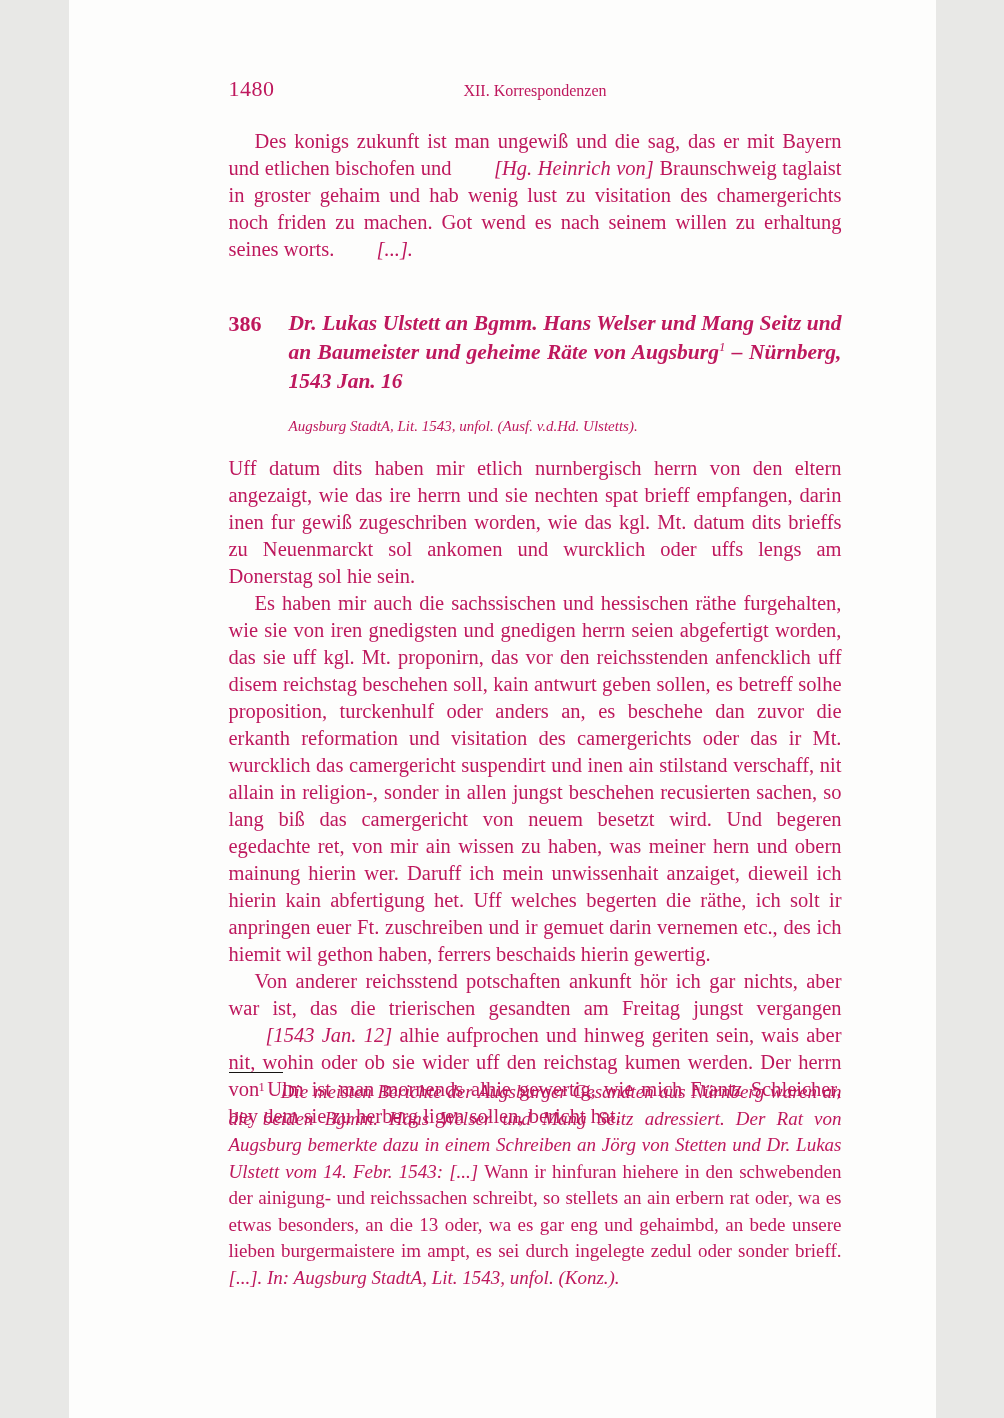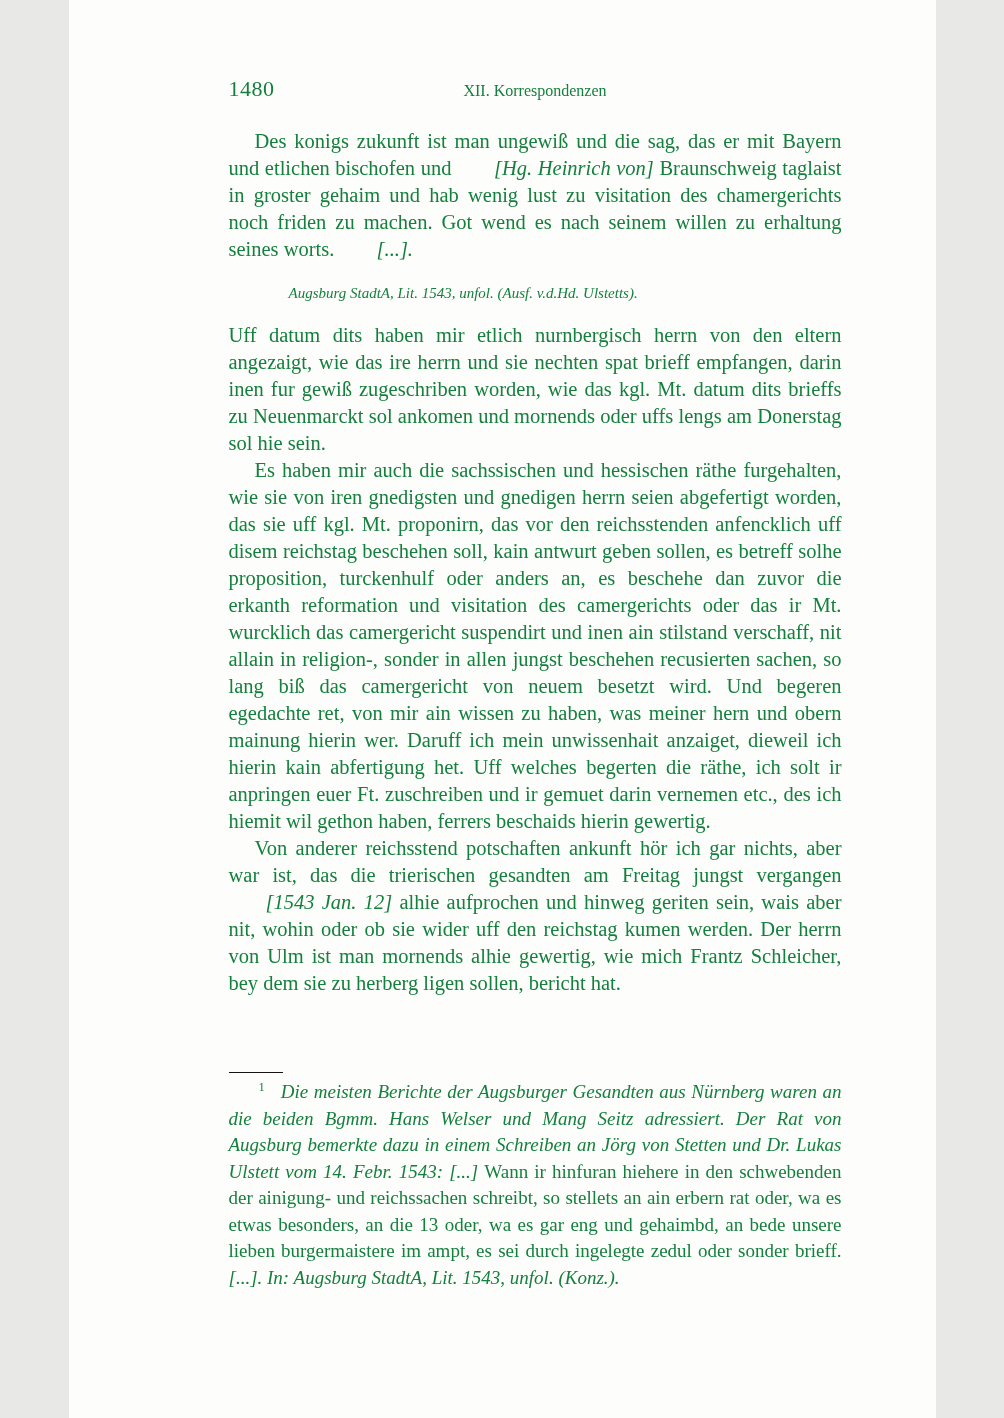--- a/index.html
+++ b/index.html
@@ -8,21 +8,21 @@
   html, body {
     background: #e8e8e6;
   }
 
   .page {
     position: relative;
     width: 867px;
     height: 1418px;
     margin: 0 auto;
     background: #fdfdfc;
-    color: #15803d;
+    color: #be185d;
     font-family: "Liberation Serif", "DejaVu Serif", serif;
     padding: 76px 94px 0 160px;
     overflow: hidden;
   }
 
   
   .page-header {
     display: grid;
     grid-template-columns: 1fr auto 1fr;
     align-items: baseline;
@@ -118,24 +118,28 @@
 
   <header class="page-header">
     <span class="page-number">1480</span>
     <span class="running-head">XII. Korrespondenzen</span>
     <span class="header-spacer"></span>
   </header>
 
   <p class="body-par indent"><span>Des konigs zukunft ist man ungewiß und die sag, das er mit Bayern und etlichen bischofen und </span><em>[Hg. Heinrich von]</em><span> Braunschweig taglaist in groster gehaim und hab wenig lust zu visitation des chamergerichts noch friden zu machen. Got wend es nach seinem willen zu erhaltung seines worts. </span><em>[...].</em></p>
 
   <section class="letter">
+    <div class="letter-heading">
+      <span class="letter-number">386</span>
+      <h2 class="letter-title"><span>Dr. Lukas Ulstett an Bgmm. Hans Welser und Mang Seitz und an Baumeister und geheime Räte von Augsburg</span><sup>1</sup><span> – Nürnberg, 1543 Jan. 16</span></h2>
+    </div>
 
     <p class="letter-source">Augsburg StadtA, Lit. 1543, unfol. (Ausf. v.d.Hd. Ulstetts).</p>
 
-    <p class="body-par"><span>Uff datum dits haben mir etlich nurnbergisch herrn von den eltern angezaigt, wie das ire herrn und sie nechten spat brieff empfangen, darin inen fur gewiß zugeschriben worden, wie das kgl. Mt. datum dits brieffs zu Neuenmarckt sol ankomen und mornends oder uffs lengs am Donerstag sol hie sein.</span></p>
+    <p class="body-par"><span>Uff datum dits haben mir etlich nurnbergisch herrn von den eltern angezaigt, wie das ire herrn und sie nechten spat brieff empfangen, darin inen fur gewiß zugeschriben worden, wie das kgl. Mt. datum dits brieffs zu Neuenmarckt sol ankomen und wurcklich oder uffs lengs am Donerstag sol hie sein.</span></p>
     <p class="body-par indent"><span>Es haben mir auch die sachssischen und hessischen räthe furgehalten, wie sie von iren gnedigsten und gnedigen herrn seien abgefertigt worden, das sie uff kgl. Mt. proponirn, das vor den reichsstenden anfencklich uff disem reichstag beschehen soll, kain antwurt geben sollen, es betreff solhe proposition, turckenhulf oder anders an, es beschehe dan zuvor die erkanth reformation und visitation des camergerichts oder das ir Mt. wurcklich das camergericht suspendirt und inen ain stilstand verschaff, nit allain in religion-, sonder in allen jungst beschehen recusierten sachen, so lang biß das camergericht von neuem besetzt wird. Und begeren egedachte ret, von mir ain wissen zu haben, was meiner hern und obern mainung hierin wer. Daruff ich mein unwissenhait anzaiget, dieweil ich hierin kain abfertigung het. Uff welches begerten die räthe, ich solt ir anpringen euer Ft. zuschreiben und ir gemuet darin vernemen etc., des ich hiemit wil gethon haben, ferrers beschaids hierin gewertig.</span></p>
     <p class="body-par indent"><span>Von anderer reichsstend potschaften ankunft hör ich gar nichts, aber war ist, das die trierischen gesandten am Freitag jungst vergangen </span><em>[1543 Jan. 12]</em><span> alhie aufprochen und hinweg geriten sein, wais aber nit, wohin oder ob sie wider uff den reichstag kumen werden. Der herrn von Ulm ist man mornends alhie gewertig, wie mich Frantz Schleicher, bey dem sie zu herberg ligen sollen, bericht hat.</span></p>
   </section>
 
   <footer class="footnotes">
     <div class="footnote-rule"></div>
     <p class="footnote"><sup class="fn-num">1</sup><span><em>Die meisten Berichte der Augsburger Gesandten aus Nürnberg waren an die beiden Bgmm. Hans Welser und Mang Seitz adressiert. Der Rat von Augsburg bemerkte dazu in einem Schreiben an Jörg von Stetten und Dr. Lukas Ulstett vom 14. Febr. 1543: [...] </em><span>Wann ir hinfuran hiehere in den schwebenden der ainigung- und reichssachen schreibt, so stellets an ain erbern rat oder, wa es etwas besonders, an die 13 oder, wa es gar eng und gehaimbd, an bede unsere lieben burgermaistere im ampt, es sei durch ingelegte zedul oder sonder brieff. </span><em>[...]. In: Augsburg StadtA, Lit. 1543, unfol. (Konz.).</em></span></p>
   </footer>
 
 </div>

